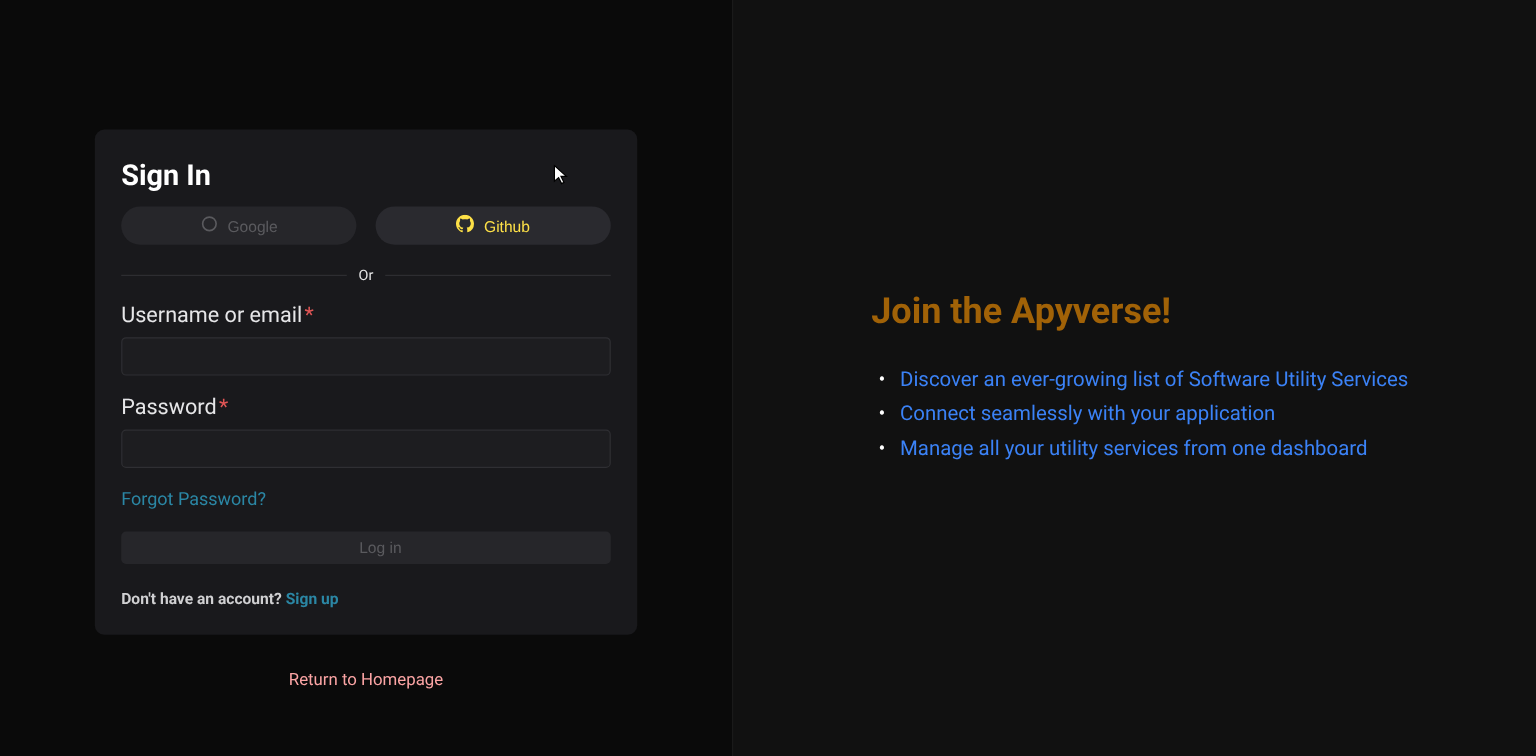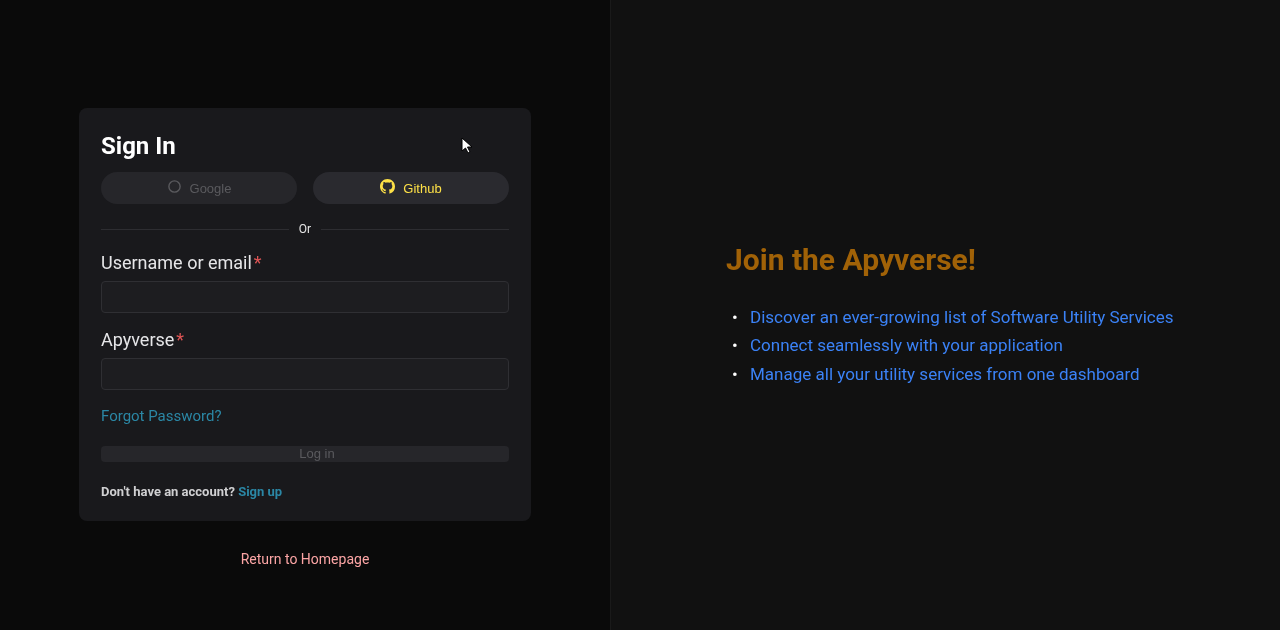--- a/index.html
+++ b/index.html
@@ -117,21 +117,21 @@
     .forgot-link {
       display: inline-block;
       color: #2b87a5;
       font-size: 15px;
       text-decoration: none;
       margin-bottom: 18px;
       cursor: pointer;
     }
     .login-btn {
       width: 100%;
-      height: 16px;
+      height: 27px;
       background: #26262a;
       border: none;
       border-radius: 4px;
       color: #5a5a5e;
       font-size: 13px;
       cursor: pointer;
       margin-bottom: 22px;
       padding-left: 24px;
     }
     .signup-row {
@@ -216,21 +216,21 @@
 
     <div class="field-group">
       <label class="field-label">
         <span>Username or email</span><span class="required-mark">*</span>
       </label>
       <input type="text" class="text-input" style="">
     </div>
 
     <div class="field-group">
       <label class="field-label">
-        <span>Apyverse</span><span class="required-mark">*</span>
+        <span>Password</span><span class="required-mark">*</span>
       </label>
       <input type="password" class="text-input" style="">
     </div>
 
     <a class="forgot-link">Forgot Password?</a>
 
     <button class="login-btn">Log in</button>
 
     <div class="signup-row">
       <span>Don't have an account? </span><a class="signup-link">Sign up</a>

